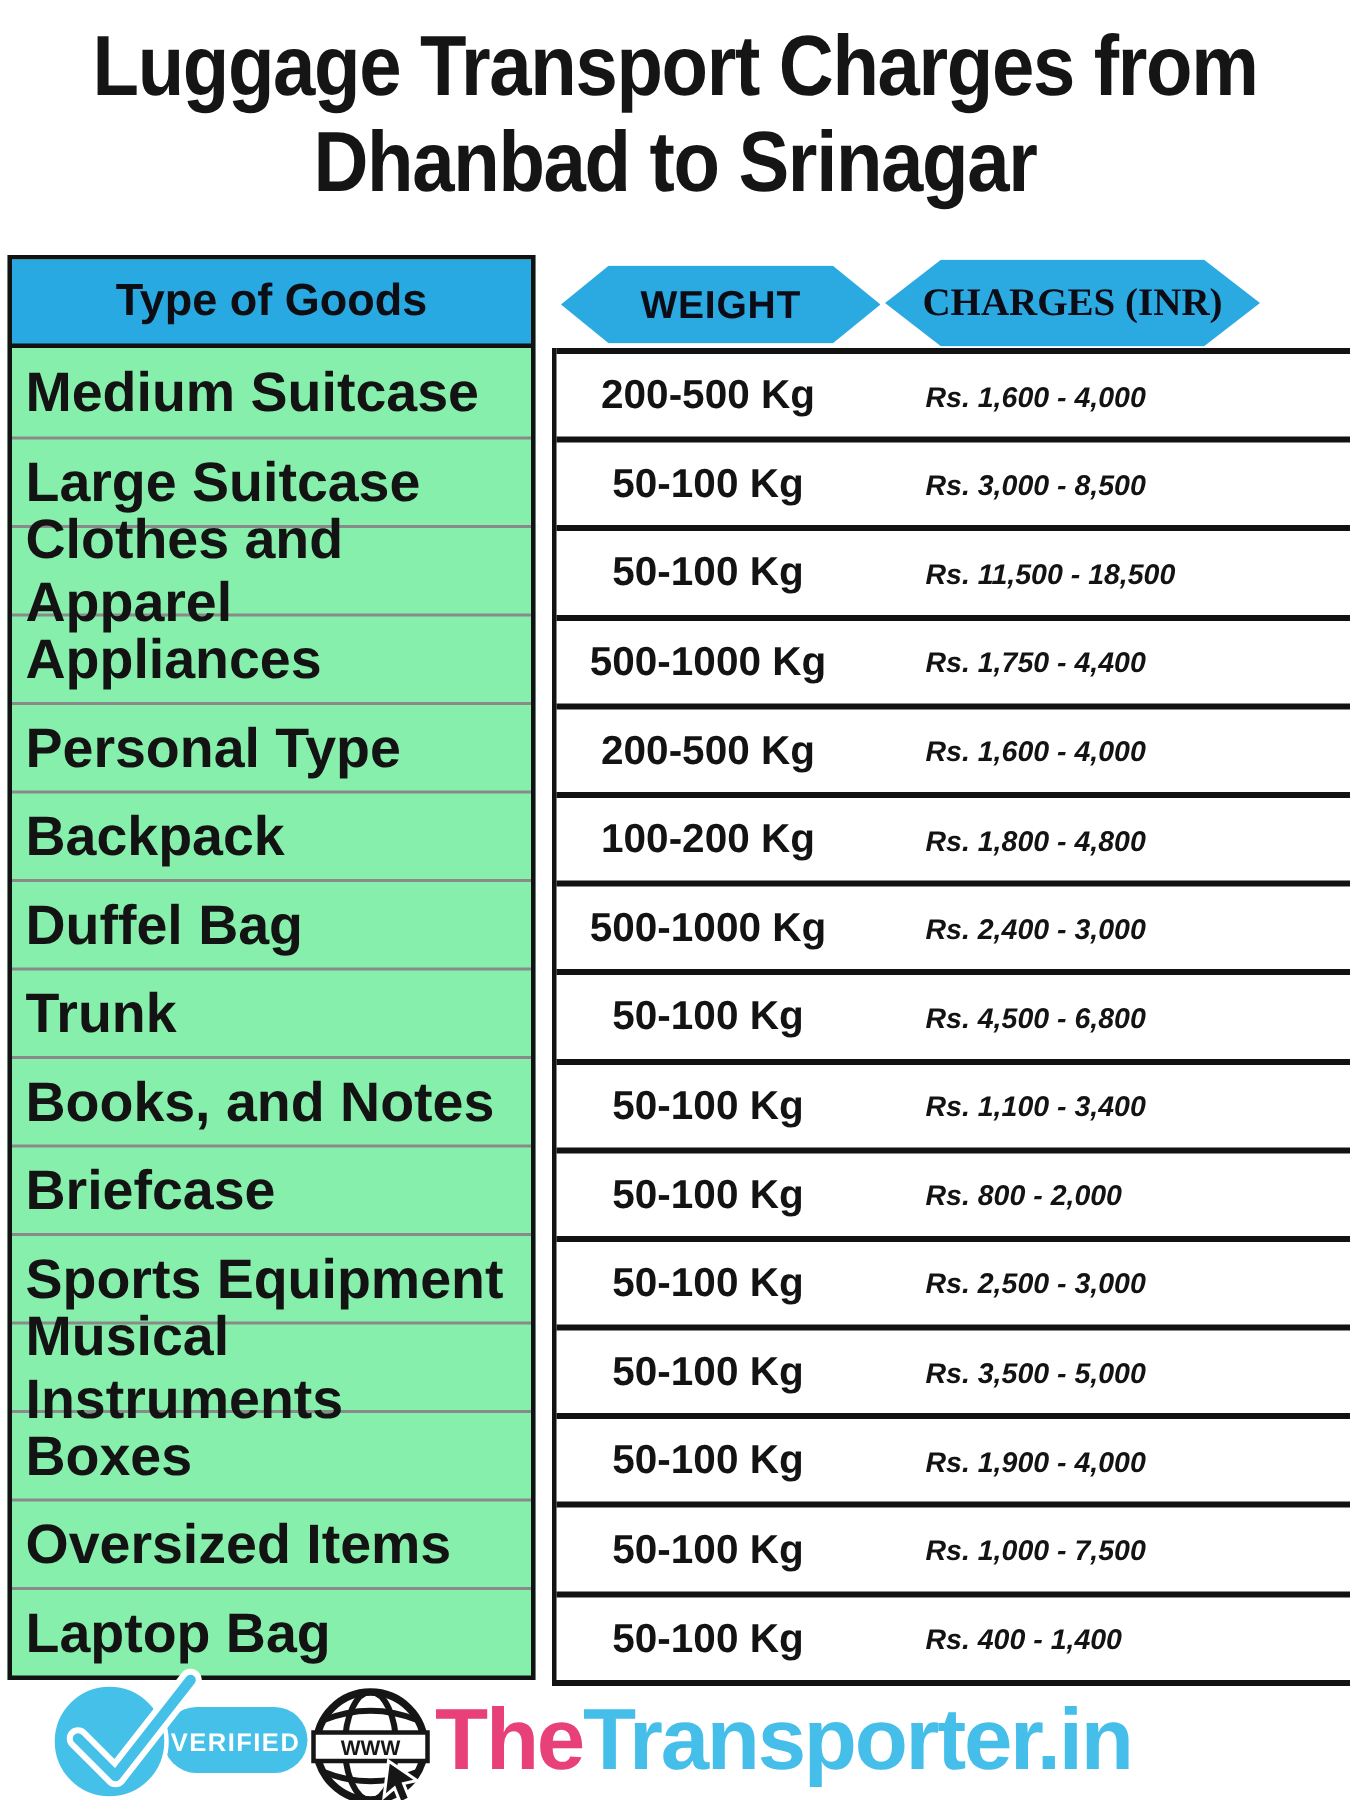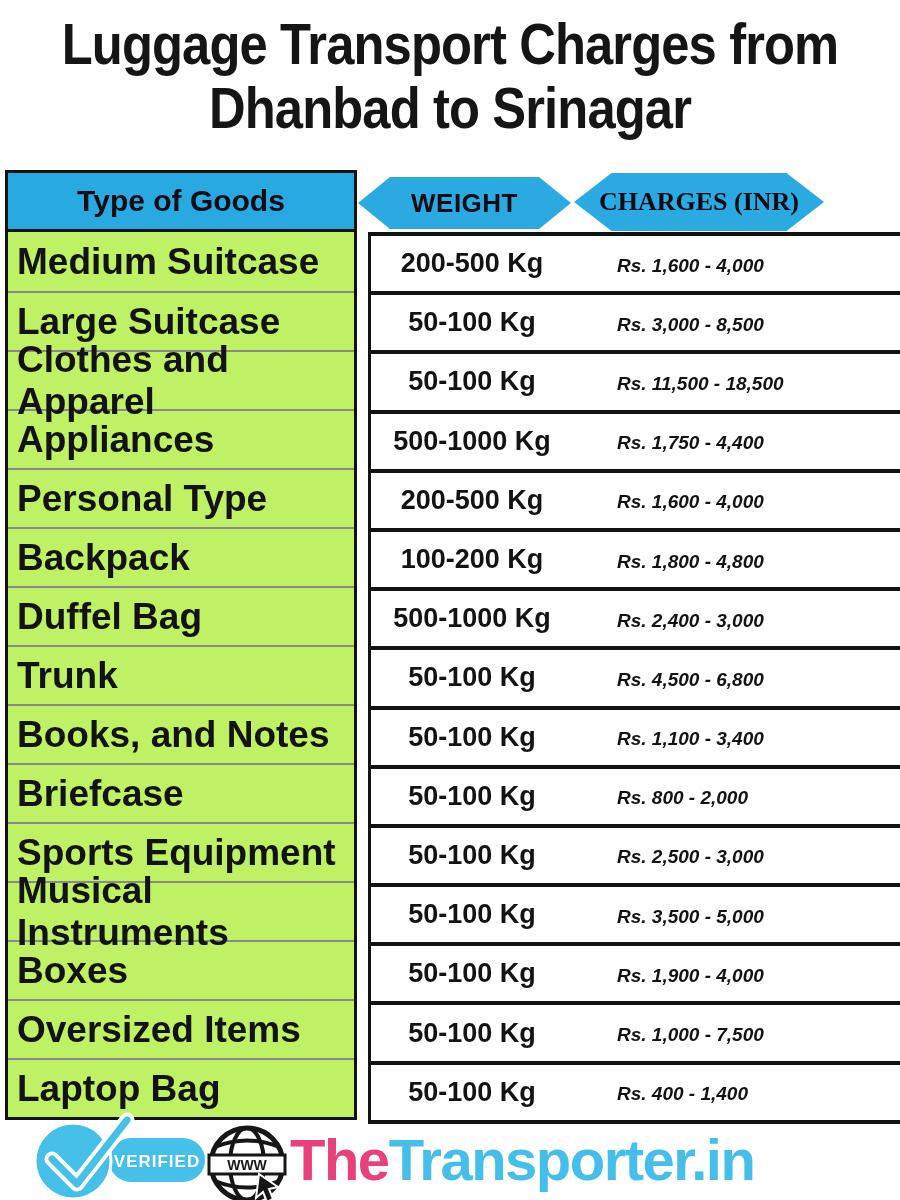--- a/index.html
+++ b/index.html
@@ -12,39 +12,40 @@
   .title {
     position:absolute; top:12px; left:0; width:900px;
     text-align:center; font-weight:bold; font-size:57px; line-height:1.13;
     color:#151515; transform:scaleX(0.89); transform-origin:center;
     letter-spacing:-1px; margin:0;
   }
 
   
   .goods-col {
     position:absolute; left:5px; top:170px; width:352px;
-    border:3px solid #121212; box-sizing:border-box; background:#bef264;
+    border:3px solid #121212; box-sizing:border-box; background:#86efac;
   }
   .goods-header {
     height:56px; background:#29a9e1; border-bottom:3px solid #121212;
     display:flex; align-items:center; justify-content:center;
     font-size:30px; font-weight:bold; color:#0d0d14;
   }
   .goods-cell {
     height:59px; box-sizing:border-box; display:flex; align-items:center;
     padding-left:9px; font-size:37px; font-weight:bold; color:#131313;
   }
   .goods-cell + .goods-cell { border-top:2px solid #8a8a8a; }
 
   
   .hex {
     position:absolute; background:#2baae2;
     display:flex; align-items:center; justify-content:center;
     font-weight:bold; color:#0c0c16;
     clip-path:polygon(0 50%, 15% 0, 85% 0, 100% 50%, 85% 100%, 15% 100%);
+    margin-left:16px;
   }
   .hex-weight  { left:358px; top:177px; width:213px; height:52px; font-size:26px; letter-spacing:0.5px; }
   .hex-charges { left:574px; top:173px; width:250px; height:58px; font-size:26px;font-family:Liberation Serif, serif; }
 
   
   .rows-col {
     position:absolute; left:368px; top:232px; width:532px;
     box-sizing:border-box; border-left:3px solid #121212;
     border-bottom:4px solid #121212; background:#fff;
   }

